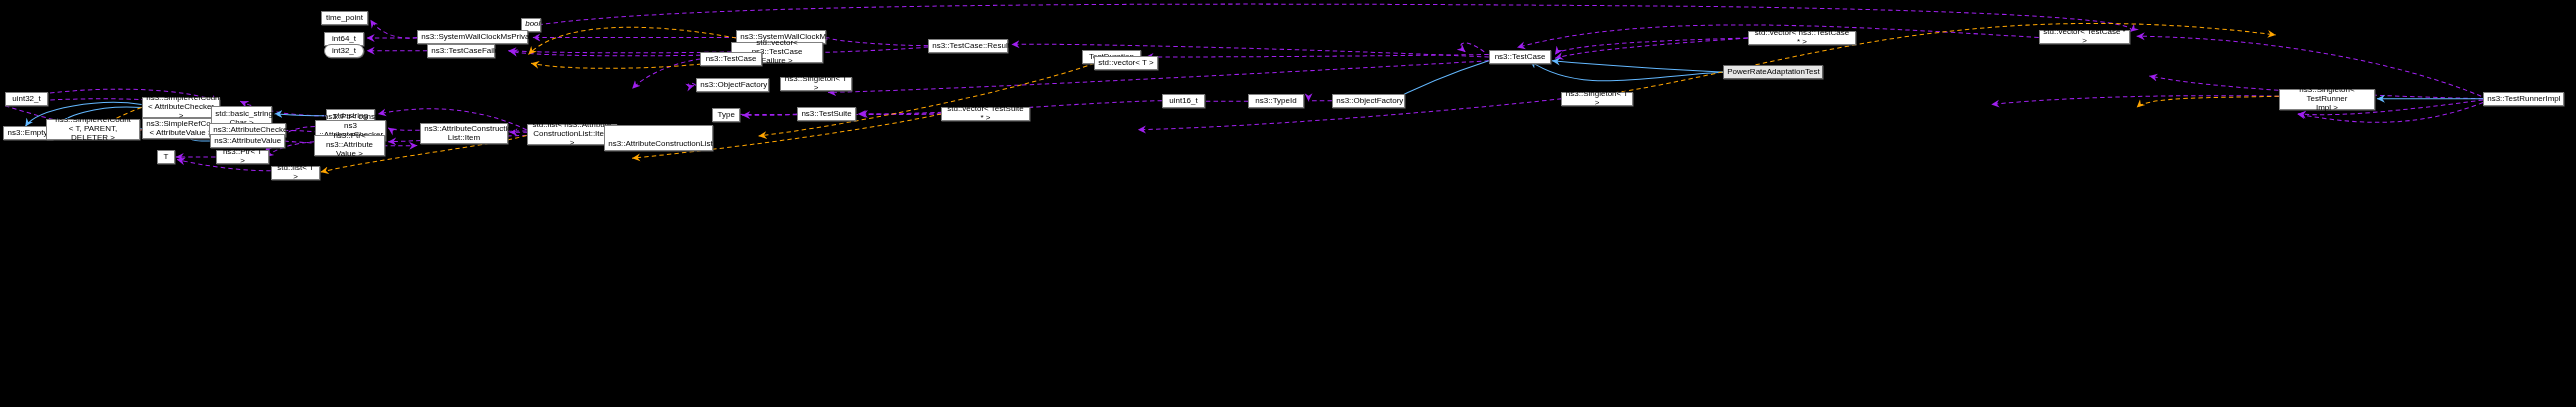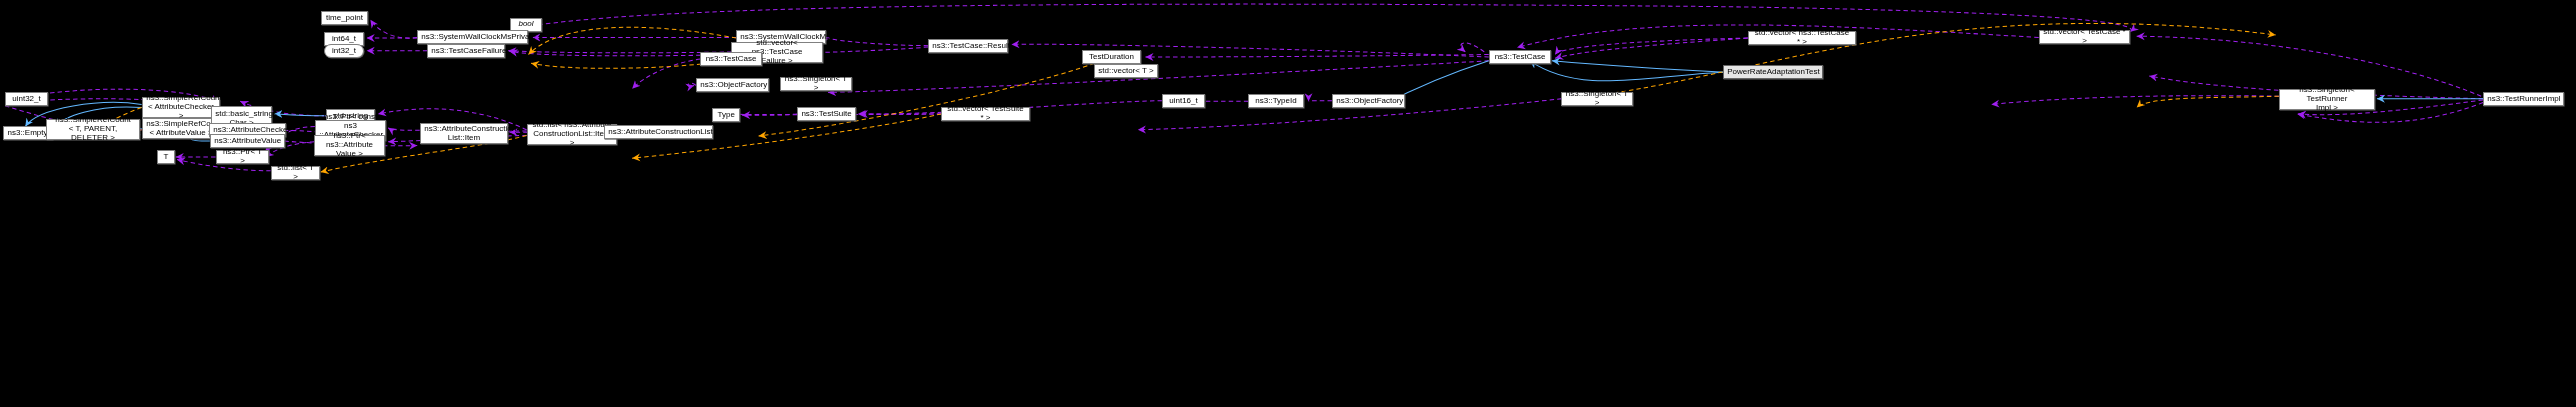--- a/index.html
+++ b/index.html
@@ -135,30 +135,30 @@
 
   <div class="node" style="left:321px;top:11.4px;width:47px;height:14px;">
     <span>time_point</span></div>
 
   <div class="node" style="left:324px;top:32px;width:40px;height:14px;justify-content:center;">
     <span>int64_t</span></div>
 
   <div class="node" style="left:324px;top:44px;width:40px;height:14px;border-radius:7px;">
     <span>int32_t</span></div>
 
-  <div class="node" style="left:510px;top:17.7px;width:32px;height:14px;font-style:italic;">
+  <div class="node" style="left:521px;top:17.7px;width:20px;height:14px;font-style:italic;">
     <span>bool</span></div>
 
   <div class="node" style="left:417px;top:30px;width:111px;height:14px;">
     <span>ns3::SystemWallClockMsPrivate</span></div>
 
   <div class="node" style="left:736px;top:30px;width:90px;height:14px;">
     <span>ns3::SystemWallClockMs</span></div>
 
-  <div class="node" style="left:427px;top:44px;width:78px;height:14px;align-items:center;">
+  <div class="node" style="left:427px;top:44px;width:68px;height:14px;align-items:center;">
     <span>ns3::TestCaseFailure</span></div>
 
   <div class="node" style="left:731px;top:42px;width:92px;height:21px;">
     <span>std::vector&lt; ns3::TestCase
 Failure &gt;</span></div>
 
   <div class="node" style="left:928px;top:39px;width:80px;height:14px;">
     <span>ns3::TestCase::Result</span></div>
 
   <div class="node" style="left:1082px;top:50px;width:59px;height:14px;">
@@ -166,21 +166,21 @@
 
   <div class="node" style="left:1489px;top:50px;width:62px;height:14px;">
     <span>ns3::TestCase</span></div>
 
   <div class="node" style="left:1748px;top:31px;width:108px;height:14px;">
     <span>std::vector&lt; ns3::TestCase * &gt;</span></div>
 
   <div class="node" style="left:2039px;top:30px;width:91px;height:14px;">
     <span>std::vector&lt; TestCase * &gt;</span></div>
 
-  <div class="node" style="left:1094px;top:56px;width:64px;height:14px;margin-top:8px;">
+  <div class="node" style="left:1094px;top:56px;width:64px;height:14px;">
     <span>std::vector&lt; T &gt;</span></div>
 
   <div class="node" style="left:1162px;top:94px;width:43px;height:14px;">
     <span>uint16_t</span></div>
 
   <div class="node" style="left:1248px;top:94px;width:56px;height:14px;">
     <span>ns3::TypeId</span></div>
 
   <div class="node" style="left:1332px;top:94px;width:73px;height:14px;">
     <span>ns3::ObjectFactory</span></div>
@@ -247,21 +247,21 @@
 Value &gt;</span></div>
 
   <div class="node" style="left:420px;top:123px;width:88px;height:21px;">
     <span>ns3::AttributeConstruction
 List::Item</span></div>
 
   <div class="node" style="left:527px;top:124px;width:90px;height:21px;">
     <span>std::list&lt; ns3::Attribute
 ConstructionList::Item &gt;</span></div>
 
-  <div class="node" style="left:604px;top:125px;width:109px;height:14px;">
+  <div class="node" style="left:604px;top:125px;width:109px;height:26px;align-items:flex-end;">
     <span>ns3::AttributeConstructionList</span></div>
 
   <div class="node" style="left:712px;top:108px;width:28.4px;height:14px;">
     <span>Type</span></div>
 
   <div class="node" style="left:797px;top:107px;width:59px;height:14px;">
     <span>ns3::TestSuite</span></div>
 
   <div class="node" style="left:780px;top:77px;width:72px;height:14px;">
     <span>ns3::Singleton&lt; T &gt;</span></div>

